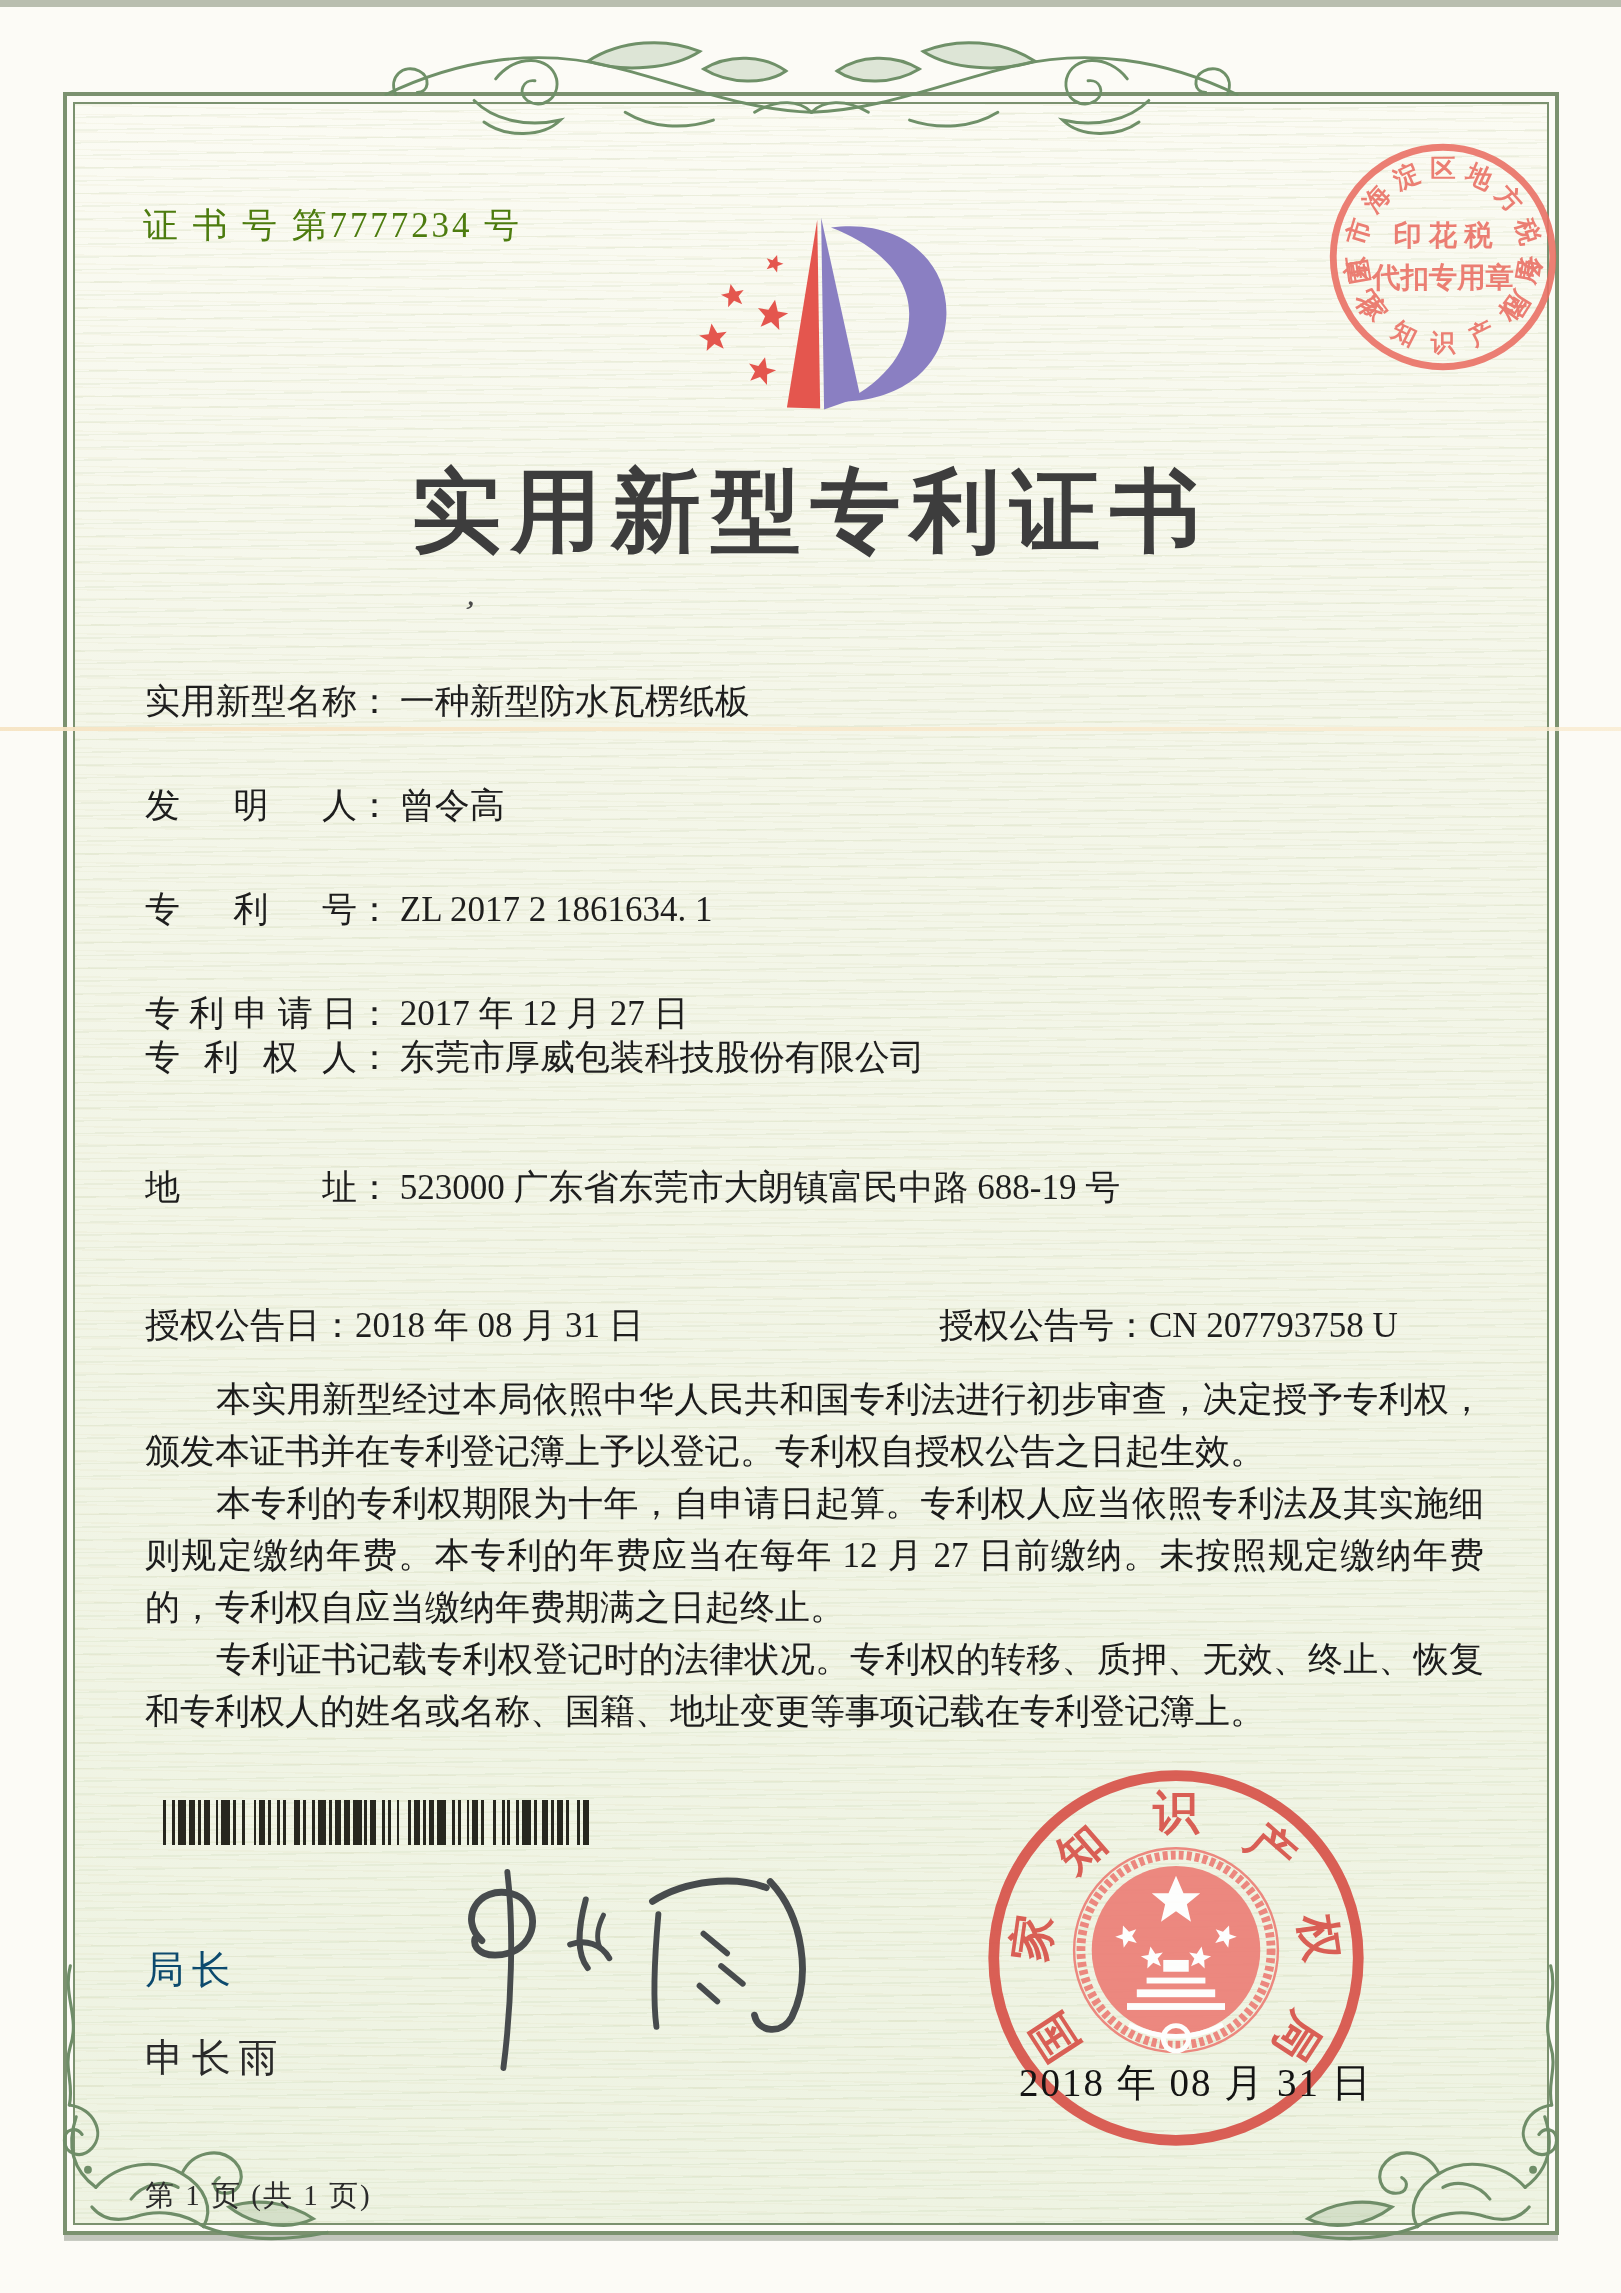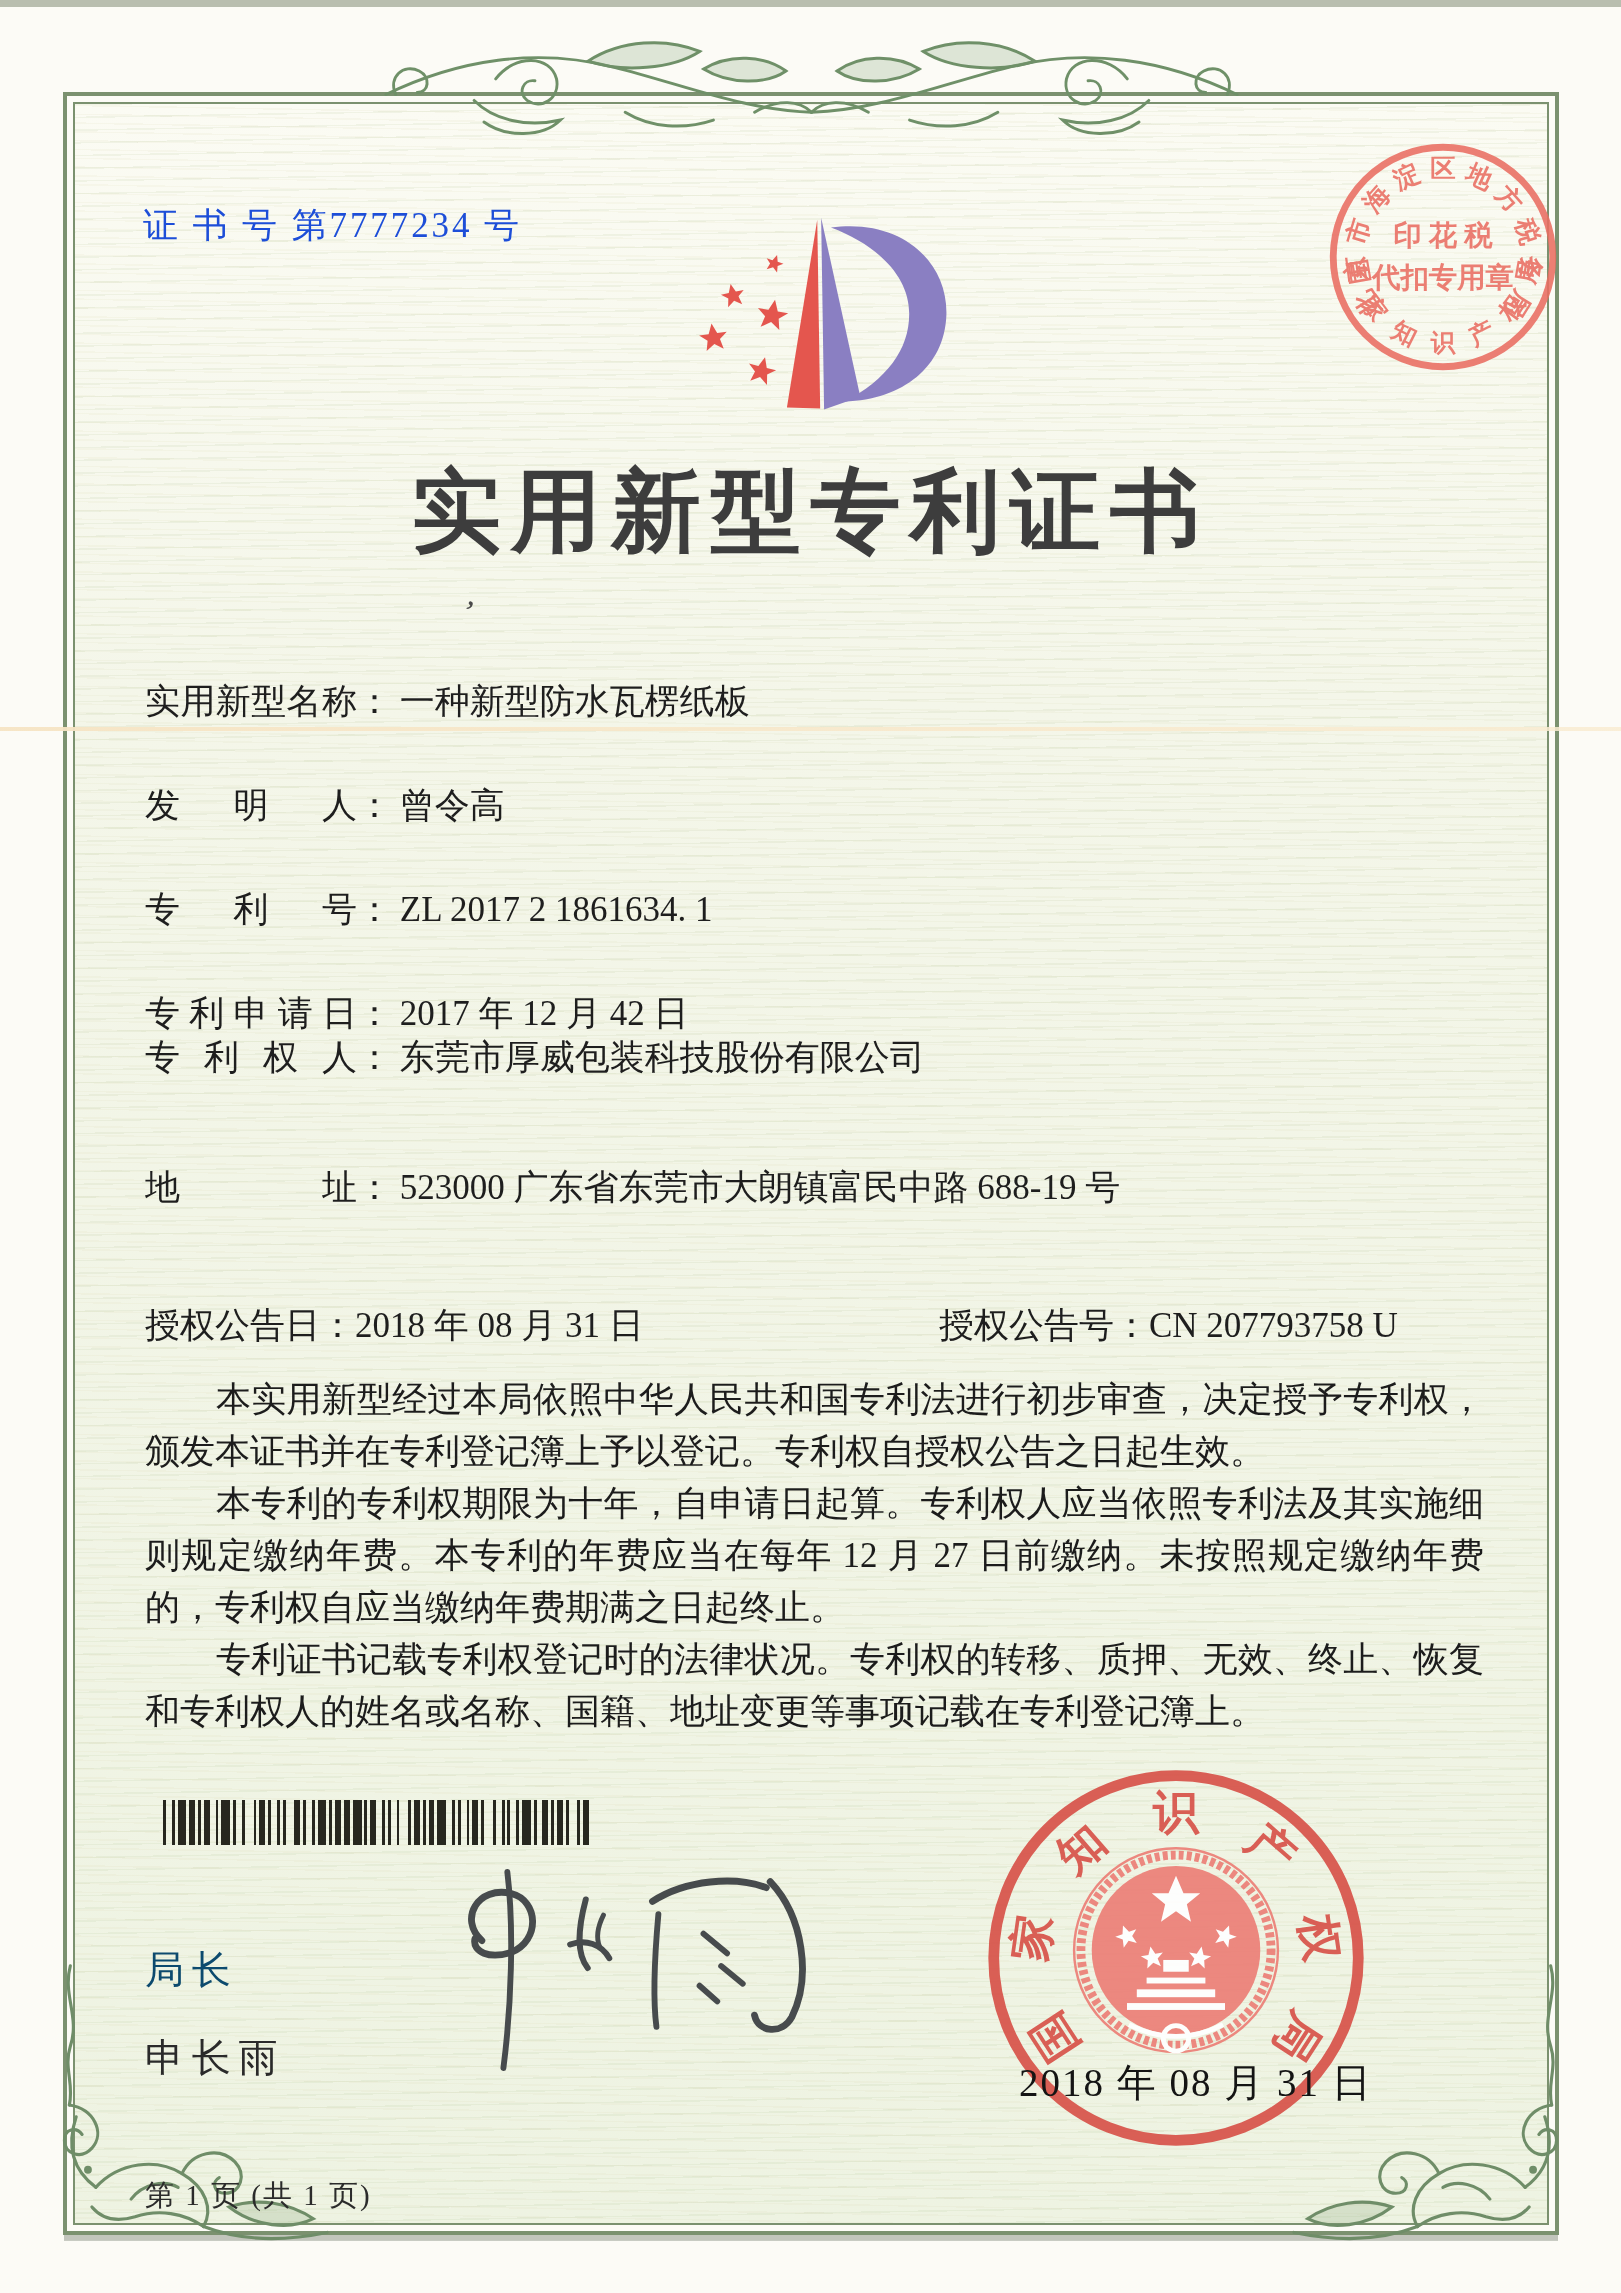--- a/index.html
+++ b/index.html
@@ -21,21 +21,21 @@
     background:
       repeating-linear-gradient(179deg, rgba(173,190,142,.14) 0 1.5px, rgba(0,0,0,0) 1.5px 12.7px),
       repeating-linear-gradient(181deg, rgba(214,212,168,.12) 0 1.5px, rgba(0,0,0,0) 1.5px 8.8px),
       linear-gradient(180deg,#fbfbf3 0%,#f4f6e9 28%,#eef3e2 100%);
   }
   svg{position:absolute;overflow:visible}
   .garland{left:380px;top:17.6px;width:863px;height:157px;z-index:2}
   .corner{width:294px;height:294px;z-index:2}
   .corner-left{left:37px;top:1960px}
   .corner-right{left:1290px;top:1960px;transform:scaleX(-1)}
-  .cert-no{position:absolute;left:143px;top:202px;font-size:35px;letter-spacing:2.9px;color:#1d4ed8;z-index:3;white-space:nowrap}
+  .cert-no{position:absolute;left:143px;top:202px;font-size:35px;letter-spacing:2.9px;color:#4d7c0f;z-index:3;white-space:nowrap}
   .cnipa-logo{left:686px;top:208px;width:284px;height:225px;z-index:3}
   .tax-stamp{left:1296px;top:110px;width:294px;height:294px;z-index:5;opacity:.88}
   .stamp-center{font-family:"Liberation Serif",serif;font-weight:700}
   .title{
     position:absolute;left:0;top:451px;width:1621px;text-align:center;
     font-size:90px;font-weight:600;letter-spacing:9.8px;color:#3d3d3d;z-index:3;
   }
   .smudge{position:absolute;left:469px;top:576px;font-size:33px;color:#4a4a4a;transform:rotate(14deg);z-index:3}
   .scan-line{position:absolute;left:0;top:727px;width:100%;height:3.9px;z-index:2;
     background:linear-gradient(90deg,rgba(246,228,196,.95),rgba(249,236,210,.85));}
@@ -158,21 +158,21 @@
   </svg>
 
   <div class="title">实用新型专利证书</div>
   <span class="smudge">,</span>
   <div class="scan-line"></div>
 
   <div>
       <div class="field-row" style="top: 678px;"><span class="f-label">实用新型名称</span><span>：</span><span class="f-value">一种新型防水瓦楞纸板</span></div>
       <div class="field-row" style="top: 782px;"><span class="f-label">发明人</span><span>：</span><span class="f-value">曾令高</span></div>
       <div class="field-row" style="top: 886px;"><span class="f-label">专利号</span><span>：</span><span class="f-value">ZL 2017 2 1861634. 1</span></div>
-      <div class="field-row" style="top: 990px;"><span class="f-label">专利申请日</span><span>：</span><span class="f-value">2017 年 12 月 42 日</span></div>
+      <div class="field-row" style="top: 990px;"><span class="f-label">专利申请日</span><span>：</span><span class="f-value">2017 年 12 月 27 日</span></div>
       <div class="field-row" style="top: 1034px;"><span class="f-label">专利权人</span><span>：</span><span class="f-value">东莞市厚威包装科技股份有限公司</span></div>
       <div class="field-row" style="top: 1164px;"><span class="f-label">地址</span><span>：</span><span class="f-value">523000 广东省东莞市大朗镇富民中路 688-19 号</span></div>
     </div>
 
   <div class="grant-left"><span>授权公告日</span><span>：</span><span>2018 年 08 月 31 日</span></div>
   <div class="grant-right"><span>授权公告号</span><span>：</span><span>CN 207793758 U</span></div>
 
   <div class="body-text">
     <p>本实用新型经过本局依照中华人民共和国专利法进行初步审查，决定授予专利权，颁发本证书并在专利登记簿上予以登记。专利权自授权公告之日起生效。</p>
     <p>本专利的专利权期限为十年，自申请日起算。专利权人应当依照专利法及其实施细则规定缴纳年费。本专利的年费应当在每年 12 月 27 日前缴纳。未按照规定缴纳年费的，专利权自应当缴纳年费期满之日起终止。</p>

